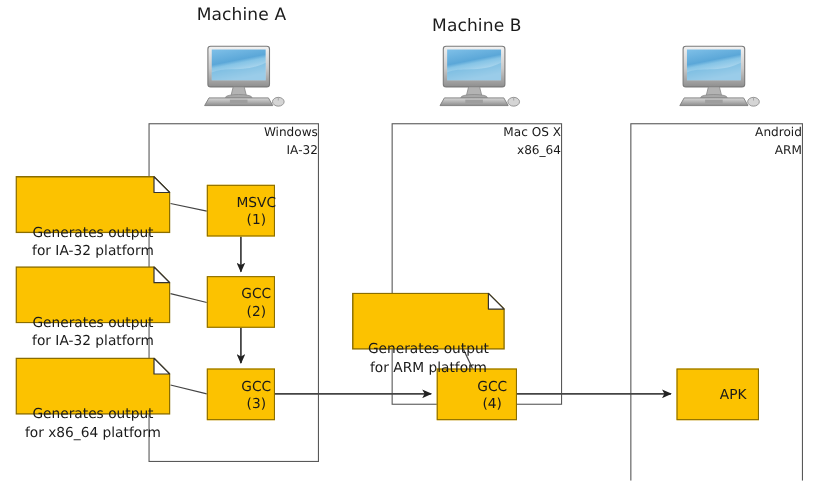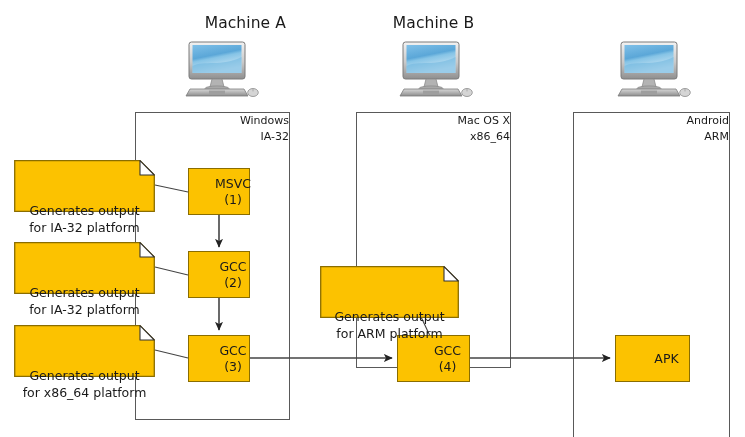--- a/index.html
+++ b/index.html
@@ -106,21 +106,21 @@
     width: 745px;
     height: 437px;
     pointer-events: none;
   }
 </style>
 </head>
 <body>
 
 <div id="canvas">
 
-  <div class="machine-title" style="left:153px; top:14px; width:133px;text-align:right;">Machine A</div>
+  <div class="machine-title" style="left:153px; top:4px; width:133px;">Machine A</div>
 
   <div class="computer-icon" style="left:178px; top:40px;">
     <svg viewBox="0 0 84 58" width="84" height="58" aria-hidden="true">
       <defs>
         <linearGradient id="scr" x1="0" y1="0" x2="0.35" y2="1">
           <stop offset="0%" stop-color="#7fc0e8"></stop>
           <stop offset="45%" stop-color="#5ba7d8"></stop>
           <stop offset="55%" stop-color="#86c4e6"></stop>
           <stop offset="100%" stop-color="#cfe7f5"></stop>
         </linearGradient>

